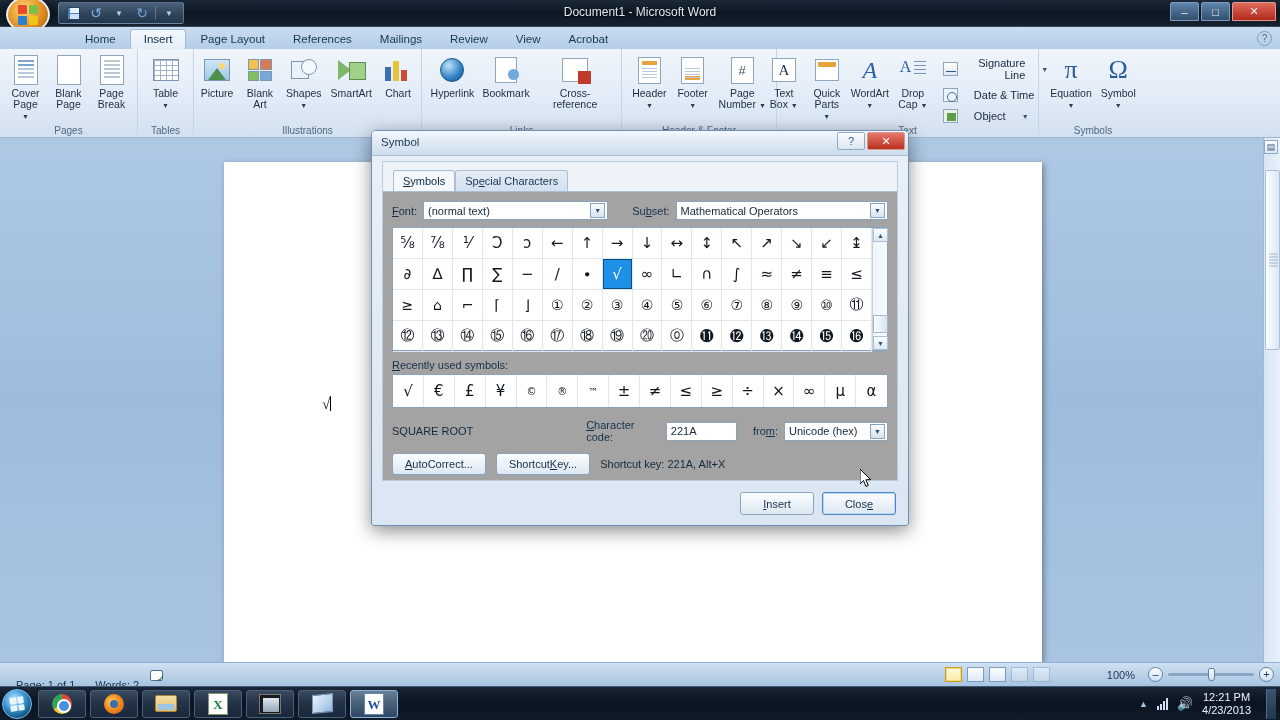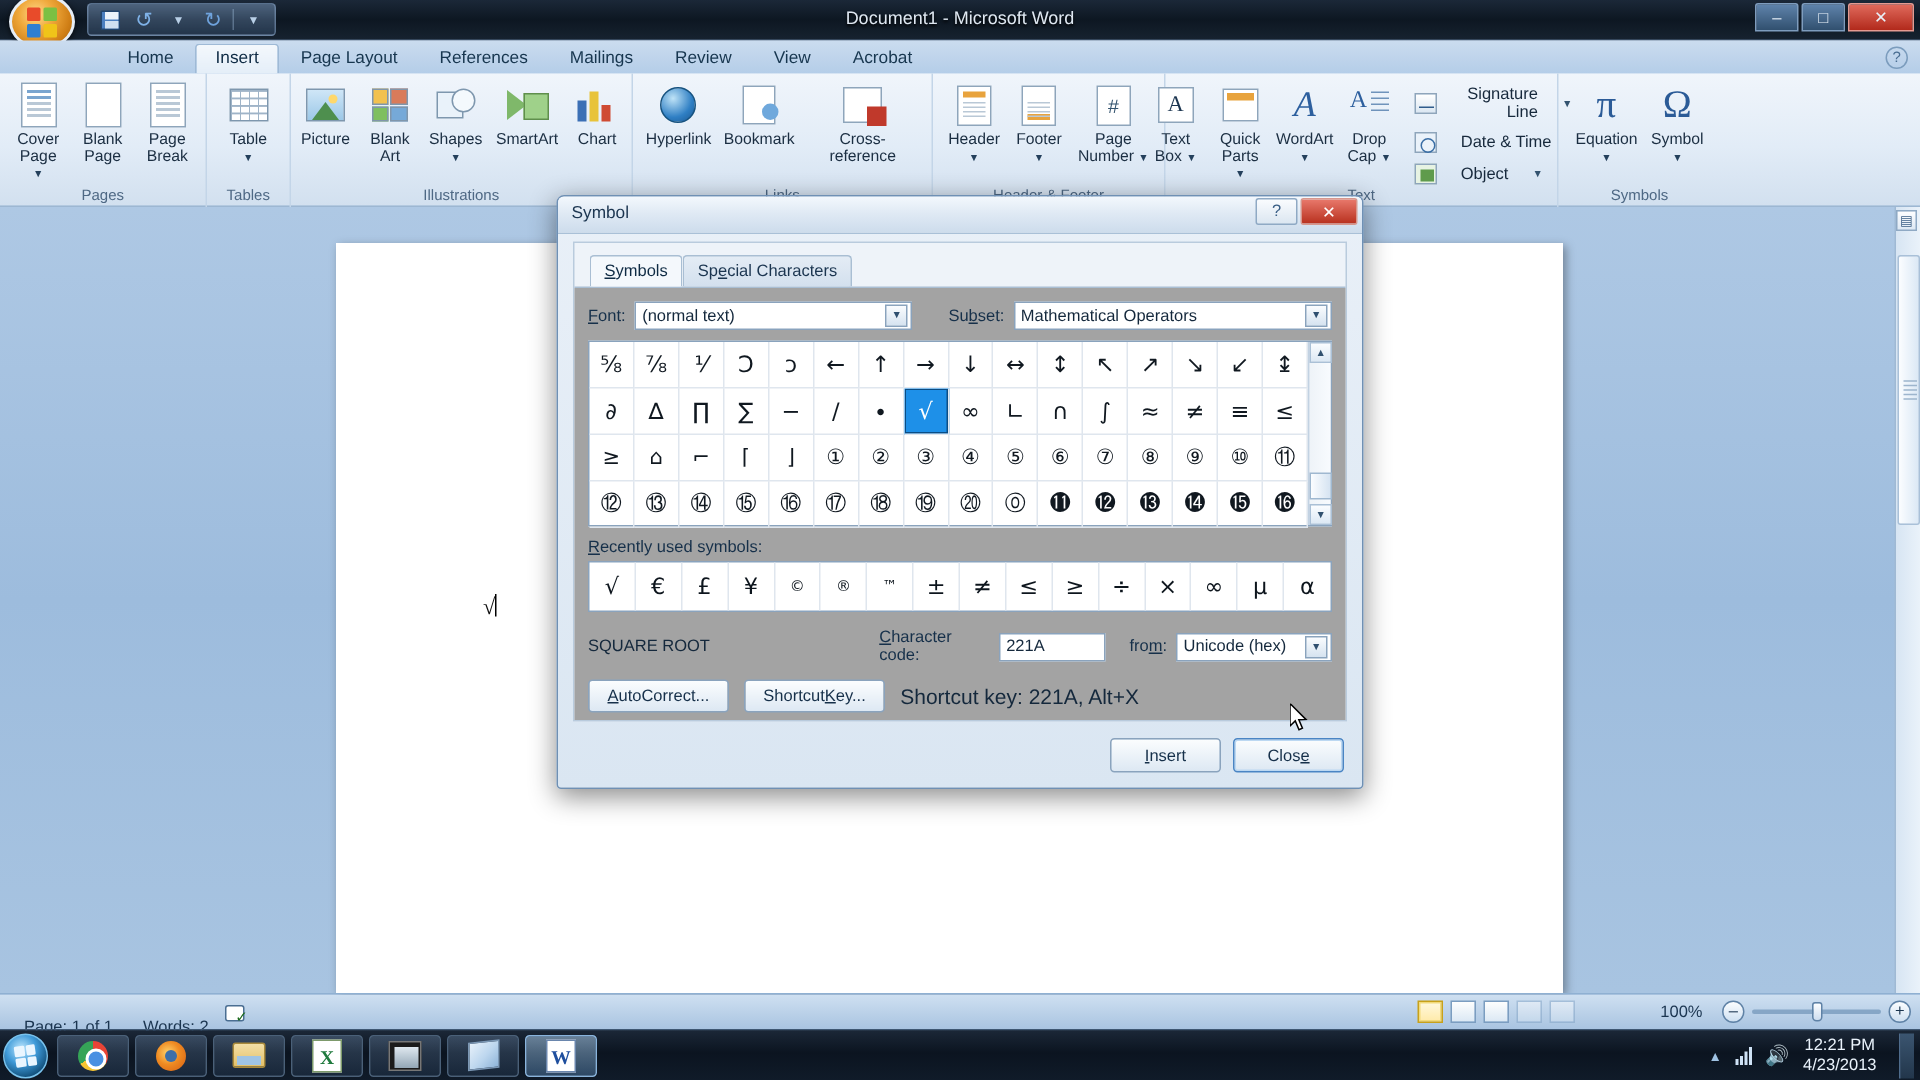--- a/index.html
+++ b/index.html
@@ -270,21 +270,21 @@
   .inforow { display:flex; align-items:center; margin-top:11px; gap:6px; }
   .symname { font-size:11px; color:#14283c; width:200px; }
   .codebox { width:75px;height:19px;background:#fff;border:1px solid #8aa3bd; font-size:11px;
     color:#14283c; display:flex;align-items:center;padding:0 4px; }
   .from-combo { width:110px; }
 
   .btnrow { display:flex; align-items:center; margin-top:10px; gap:10px; }
   .dbtn { height:22px; padding:0 12px; font-size:11px; color:#16304a;
     background:linear-gradient(180deg,#fbfdfe,#dde8f3); border:1px solid #8aa3bd; border-radius:3px;
     display:flex; align-items:center; justify-content:center; }
-  .shortcut-txt { font-size:14px; color:#14283c; }
+  .shortcut-txt { font-size:11px; color:#14283c; }
 
   .dlg-foot { position:absolute; right:12px; bottom:10px; display:flex; gap:8px; }
   .fbtn { width:74px; height:23px; font-size:11px; color:#16304a;
     background:linear-gradient(180deg,#fbfdfe,#dde8f3); border:1px solid #8aa3bd; border-radius:3px;
     display:flex; align-items:center; justify-content:center; }
   .fbtn.default { border:1px solid #4a85c4; box-shadow:0 0 0 1px #bcd8f2 inset; }
 
   .cursor-arrow { position:absolute; left:860px; top:469px; width:12px; height:19px; z-index:50; }
 </style>
 </head>

